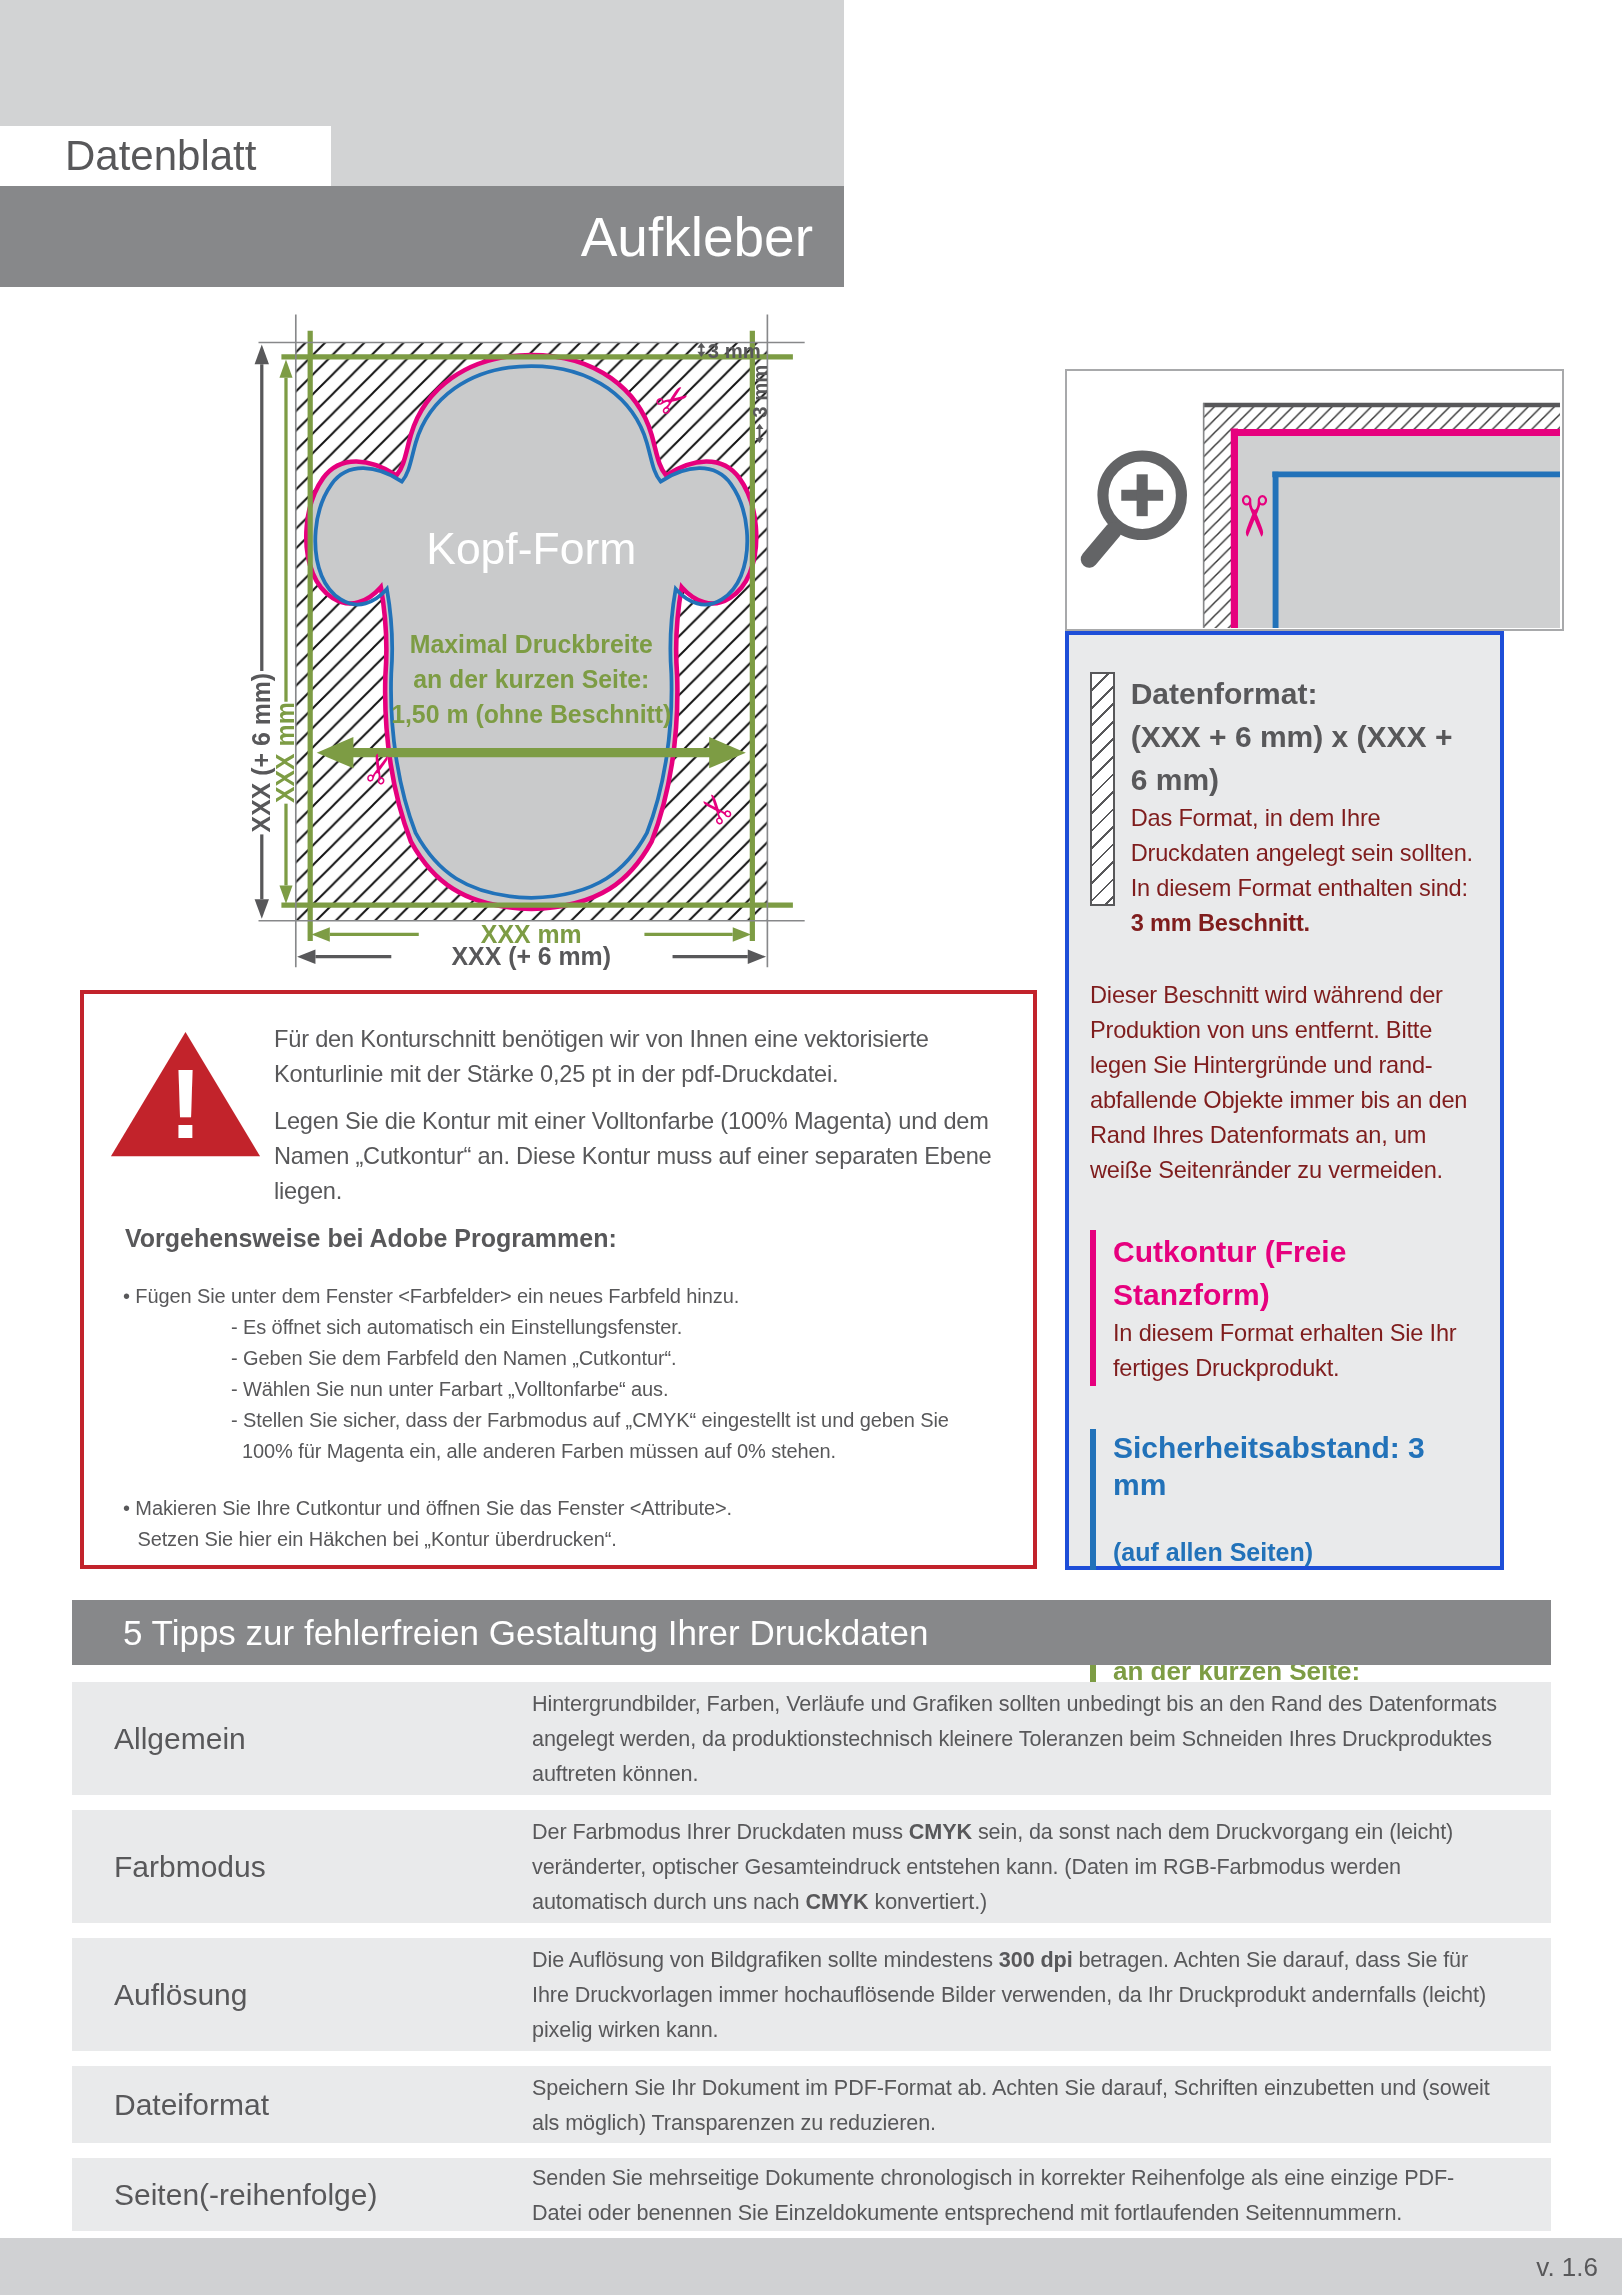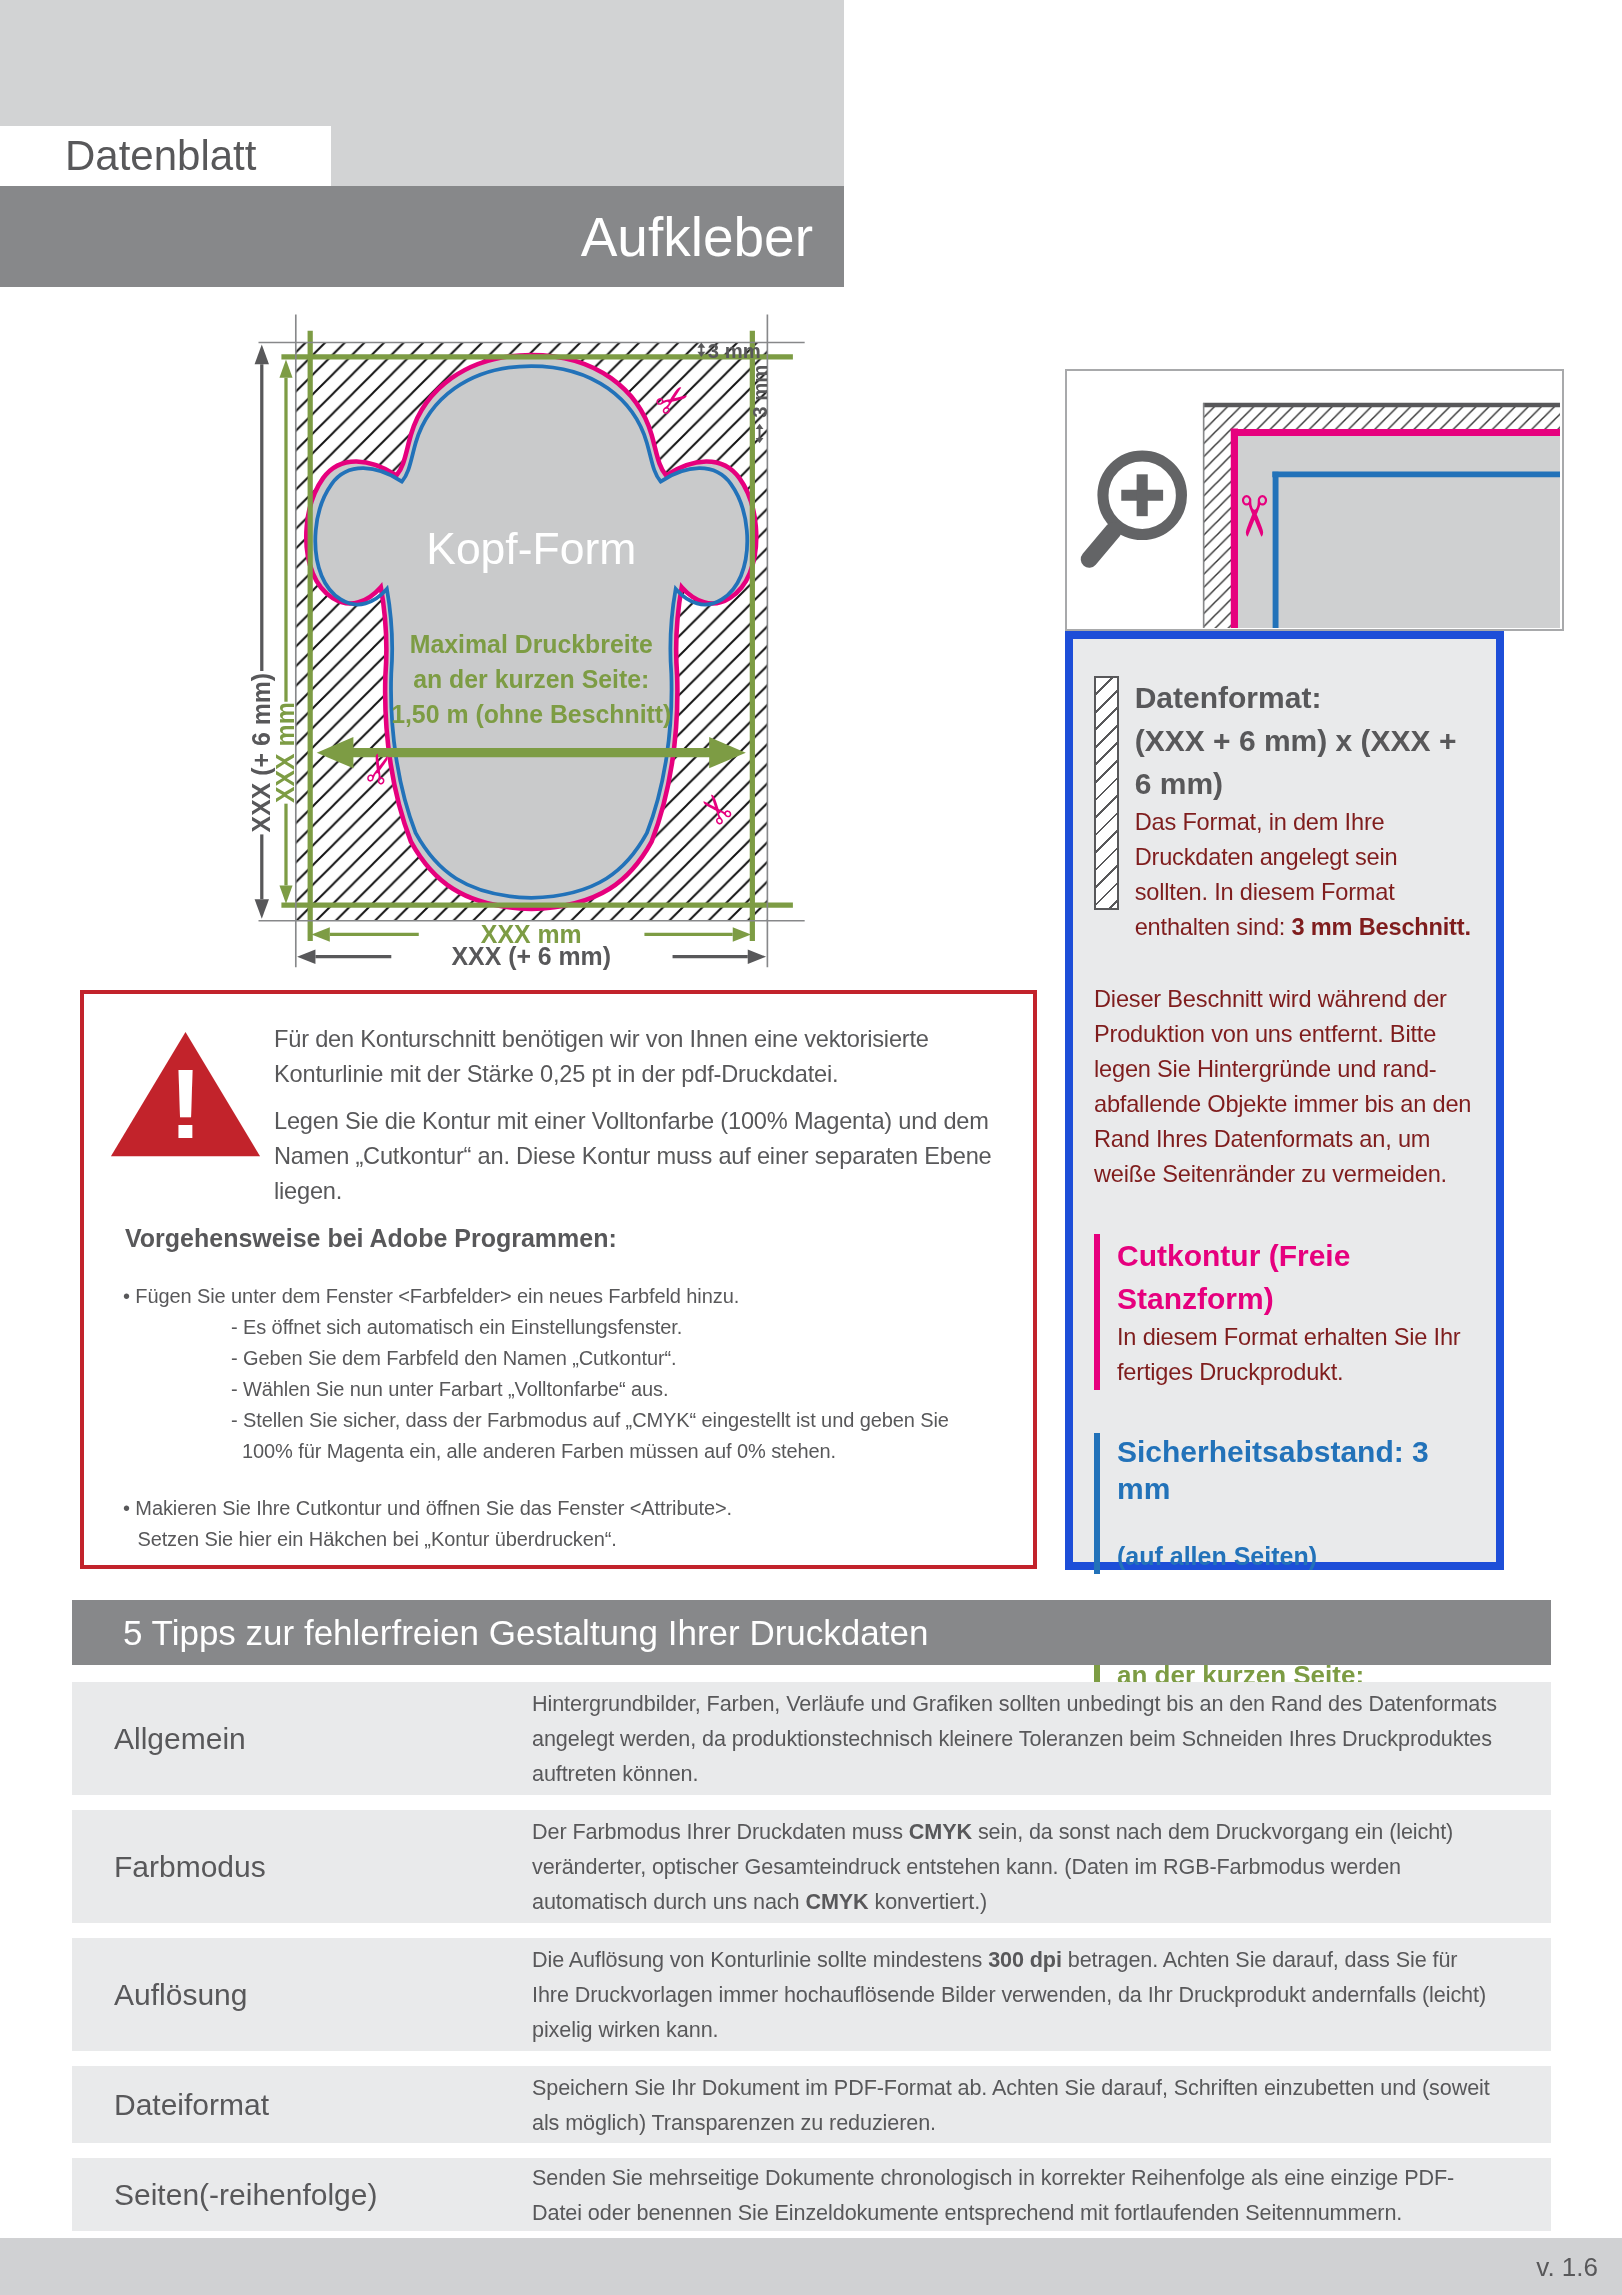--- a/index.html
+++ b/index.html
@@ -19,21 +19,21 @@
   .warn-h{position:absolute;font-size:25px;font-weight:bold;}
   .warn-list{position:absolute;font-size:20px;line-height:31px;letter-spacing:-0.1px;}
   .warn-list div{white-space:nowrap;}
   .ind1{padding-left:108px;}
   .ind2{padding-left:119px;}
   .ind3{padding-left:14.4px;}
   .gapline{height:26px;}
 
   
   .magbox{left:1065px;top:369px;width:499px;height:262px;background:#fff;border:2.6px solid #a8a9ab;box-sizing:border-box;overflow:hidden;}
-  .panel{left:1065px;top:631px;width:439px;height:939px;background:#e9eaeb;border:8px solid #1d4ed8;box-sizing:border-box;}
+  .panel{left:1065px;top:631px;width:439px;height:939px;background:#e9eaeb;border:4px solid #1d4ed8;box-sizing:border-box;}
   .panel-inner{padding:37px 23.6px 0 21px;}
   .p-head{font-size:30px;font-weight:bold;line-height:43px;color:#58585a;}
   .p-body{font-size:23.6px;line-height:35px;color:#7f1d1d;letter-spacing:-0.2px;}
   .blk{margin-bottom:37px;}
   .blk-bar{border-left:6.5px solid;padding-left:17px;}
   .df-row{display:flex;}
   .hatch-strip{width:21px;height:230px;border:2px solid #58585a;margin-right:15.7px;flex:0 0 auto;
     background:repeating-linear-gradient(135deg,#ffffff 0px,#ffffff 10.5px,#58585a 10.5px,#58585a 12.4px);}
   .mag-col{color:#e6007e;}
   .saf-col{color:#2272b9;}
@@ -287,21 +287,21 @@
   <div class="tiptext">Hintergrundbilder, Farben, Verläufe und Grafiken sollten unbedingt bis an den Rand des Datenformats angelegt werden, da produktionstechnisch kleinere Toleranzen beim Schneiden Ihres Druckproduktes auftreten können.</div>
 </div>
 
 <div class="abs tiprow" style="top:1810px;height:113px;">
   <div class="tiplabel">Farbmodus</div>
   <div class="tiptext"><span>Der Farbmodus Ihrer Druckdaten muss </span><b>CMYK</b><span> sein, da sonst nach dem Druckvorgang ein (leicht) veränderter, optischer Gesamteindruck entstehen kann. (Daten im RGB-Farbmodus werden automatisch durch uns nach </span><b>CMYK</b><span> konvertiert.)</span></div>
 </div>
 
 <div class="abs tiprow" style="top:1938px;height:113px;">
   <div class="tiplabel">Auflösung</div>
-  <div class="tiptext"><span>Die Auflösung von Konturlinie sollte mindestens </span><b>300 dpi</b><span> betragen. Achten Sie darauf, dass Sie für Ihre Druckvorlagen immer hochauflösende Bilder verwenden, da Ihr Druckprodukt andernfalls (leicht) pixelig wirken kann.</span></div>
+  <div class="tiptext"><span>Die Auflösung von Bildgrafiken sollte mindestens </span><b>300 dpi</b><span> betragen. Achten Sie darauf, dass Sie für Ihre Druckvorlagen immer hochauflösende Bilder verwenden, da Ihr Druckprodukt andernfalls (leicht) pixelig wirken kann.</span></div>
 </div>
 
 <div class="abs tiprow" style="top:2066px;height:77px;">
   <div class="tiplabel">Dateiformat</div>
   <div class="tiptext">Speichern Sie Ihr Dokument im PDF-Format ab. Achten Sie darauf, Schriften einzubetten und (soweit als möglich) Transparenzen zu reduzieren.</div>
 </div>
 
 <div class="abs tiprow" style="top:2158px;height:73px;">
   <div class="tiplabel">Seiten(-reihenfolge)</div>
   <div class="tiptext">Senden Sie mehrseitige Dokumente chronologisch in korrekter Reihenfolge als eine einzige PDF-Datei oder benennen Sie Einzeldokumente entsprechend mit fortlaufenden Seitennummern.</div>

